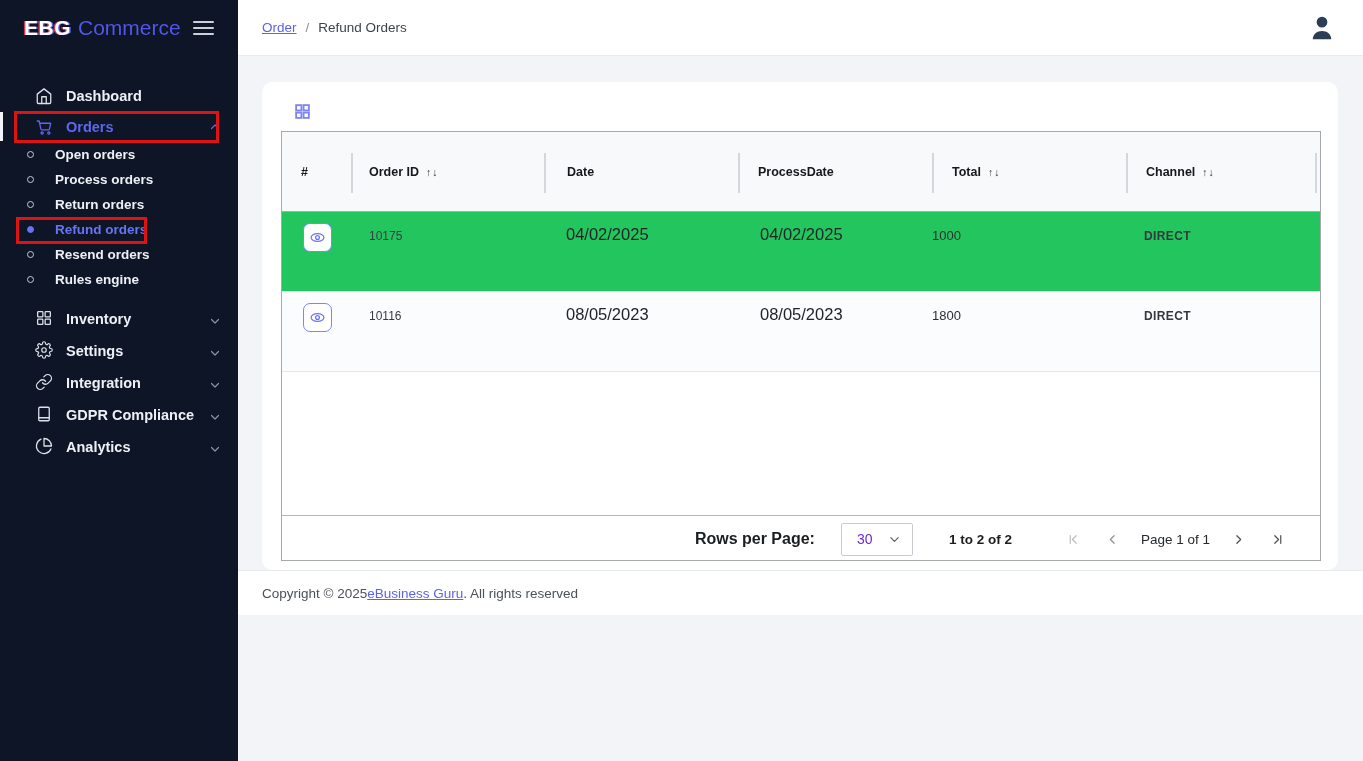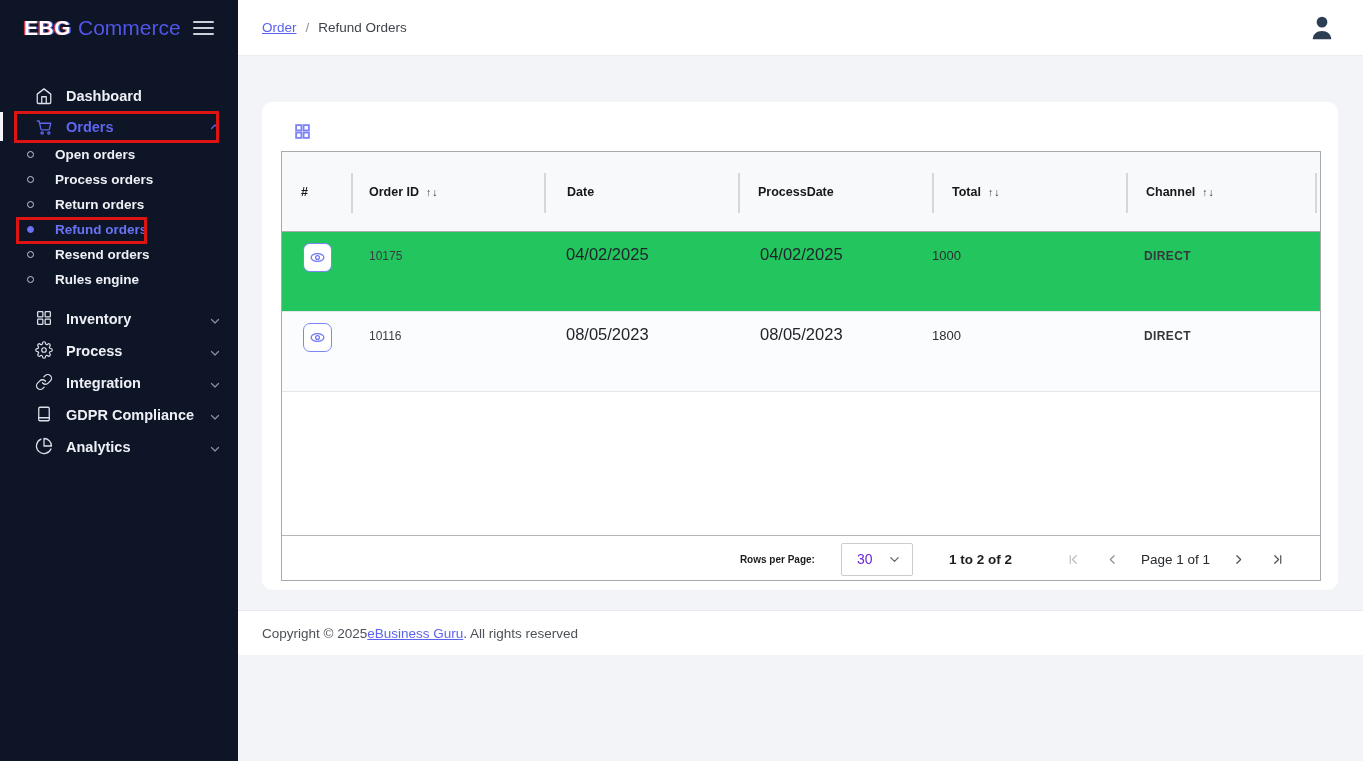--- a/index.html
+++ b/index.html
@@ -35,21 +35,21 @@
   .sub-item.active .bullet { background:#6973f3; border-color:#6973f3; }
   .lower-group { margin-top:3px; }
   .lower-group .nav-item { height:32px;align-items:flex-end; }
 
   .white-bar { position:absolute; left:0; top:112px; width:3px; height:29px; background:#f2f4f7; }
   .red-box { position:absolute; border:3px solid #de1414; pointer-events:none; }
   .red-box.orders { left:14px; top:111px; width:205px; height:32px; }
   .red-box.refund { left:16px; top:217px; width:131px; height:27px; }
 
   
-  .main { flex:1; display:flex; flex-direction:column; height:597px; background:#f3f4f8;gap:20px; }
+  .main { flex:1; display:flex; flex-direction:column; height:597px; background:#f3f4f8; }
   .topbar { height:56px; background:#ffffff; border-bottom:1px solid #ebecf0;
     display:flex; align-items:center; padding:0 26px 0 24px; flex:0 0 56px; }
   .breadcrumb { display:flex; align-items:center; gap:9px; font-size:13.5px; }
   .bc-link { color:#5b63ee; text-decoration:underline; cursor:pointer; }
   .bc-sep { color:#8b9097; }
   .bc-current { color:#3e434b; }
   .user-btn { margin-left:auto; background:none; border:none; cursor:pointer; width:30px; height:30px; }
   .user-btn svg { display:block; width:30px; height:30px; }
 
   .content { flex:1; padding:26px 25px 0 24px; background:#f3f4f8; }
@@ -79,21 +79,21 @@
     justify-content:center; padding:5px; }
   .cell-oid { padding:17px 0 0 18px; font-size:12px; color:#383d42; }
   .cell-date { padding:13px 0 0 22px; font-size:16.5px; color:#212529; }
   .cell-total { padding:16px 18px 0 0; text-align:left; font-size:13px; color:#2b2f33; }
   .cell-channel { padding:17px 0 0 18px; font-size:12px; font-weight:600;
     letter-spacing:.4px; color:#34383d; }
   .filler { height:143px; background:#ffffff; }
 
   .pagrow { height:47px; border-top:1px solid #b3b6bb; display:flex; align-items:center;
     justify-content:flex-end; padding-right:23px; background:#fff; }
-  .rpp-label { font-size:10px; font-weight:700; color:#1b1e21; }
+  .rpp-label { font-size:16px; font-weight:700; color:#1b1e21; }
   .pag-select { width:72px; height:33px; border:1px solid #c9ccd0; border-radius:2px;
     margin-left:26px; display:flex; align-items:center; justify-content:space-between;
     padding:0 12px 0 15px; background:#fff; cursor:pointer; font-size:14px; color:#6d28d9;
     font-family:inherit; }
   .sel-chev { width:11px; height:11px; color:#5a5e63; }
   .range { margin-left:36px; font-size:13.5px; font-weight:700; color:#1b1e21; }
   .nav-group { display:flex; align-items:center; margin-left:42px; }
   .pg-btn { background:none; border:none; padding:0; margin:0 13px; cursor:pointer;
     width:13px; height:13px; }
   .pg-first { color:#b9bcc1; } .pg-prev { color:#8e9196; }
@@ -193,21 +193,21 @@
               </svg>
           </span>
         </div>
         <div class="nav-item">
           <span class="nicon">
             <svg viewBox="0 0 24 24" fill="none" stroke="currentColor" stroke-width="1.6" stroke-linecap="round" stroke-linejoin="round">
                 <circle cx="12" cy="12" r="3"></circle>
                 <path d="M19.4 15a1.65 1.65 0 0 0 .33 1.82l.06.06a2 2 0 0 1-2.83 2.83l-.06-.06a1.65 1.65 0 0 0-1.82-.33 1.65 1.65 0 0 0-1 1.51V21a2 2 0 0 1-4 0v-.09A1.65 1.65 0 0 0 9 19.4a1.65 1.65 0 0 0-1.82.33l-.06.06a2 2 0 0 1-2.83-2.83l.06-.06a1.65 1.65 0 0 0 .33-1.82 1.65 1.65 0 0 0-1.51-1H3a2 2 0 0 1 0-4h.09A1.65 1.65 0 0 0 4.6 9a1.65 1.65 0 0 0-.33-1.82l-.06-.06a2 2 0 0 1 2.83-2.83l.06.06a1.65 1.65 0 0 0 1.82.33H9a1.65 1.65 0 0 0 1-1.51V3a2 2 0 0 1 4 0v.09a1.65 1.65 0 0 0 1 1.51 1.65 1.65 0 0 0 1.82-.33l.06-.06a2 2 0 0 1 2.83 2.83l-.06.06a1.65 1.65 0 0 0-.33 1.82V9a1.65 1.65 0 0 0 1.51 1H21a2 2 0 0 1 0 4h-.09a1.65 1.65 0 0 0-1.51 1z"></path>
               </svg>
           </span>
-          <span>Process</span>
+          <span>Settings</span>
           <span class="chev">
             <svg viewBox="0 0 24 24" fill="none" stroke="currentColor" stroke-width="2.4" stroke-linecap="round" stroke-linejoin="round">
                 <polyline points="5 9 12 16 19 9"></polyline>
               </svg>
           </span>
         </div>
         <div class="nav-item">
           <span class="nicon">
             <svg viewBox="0 0 24 24" fill="none" stroke="currentColor" stroke-width="1.7" stroke-linecap="round" stroke-linejoin="round">
                 <path d="M10 13a5 5 0 0 0 7.54.54l3-3a5 5 0 0 0-7.07-7.07l-1.72 1.71"></path>

